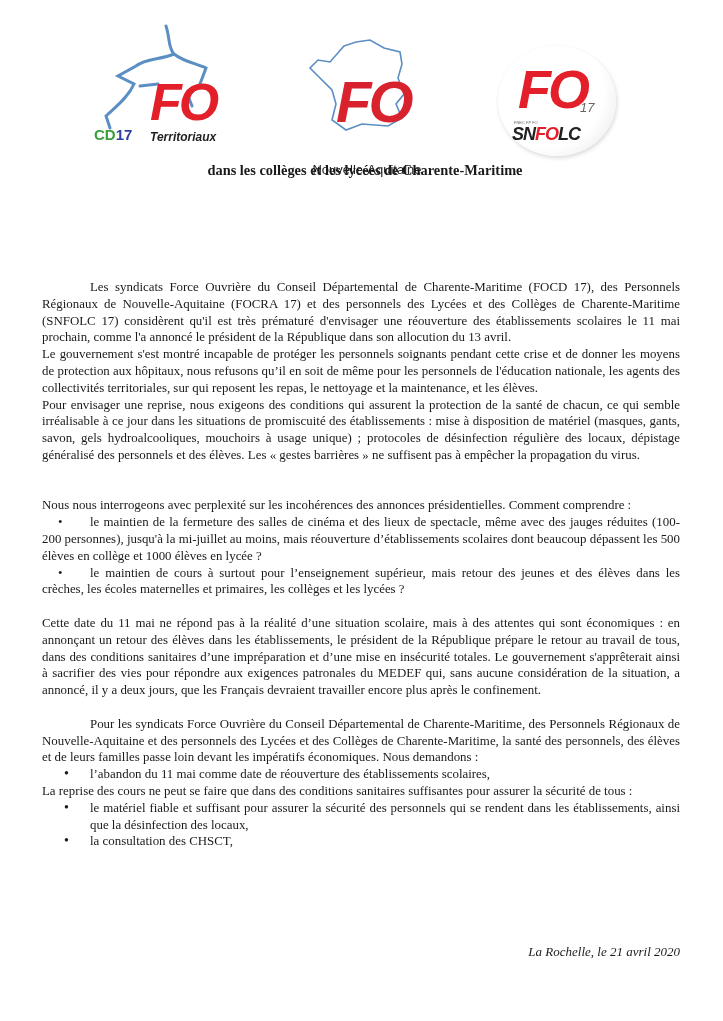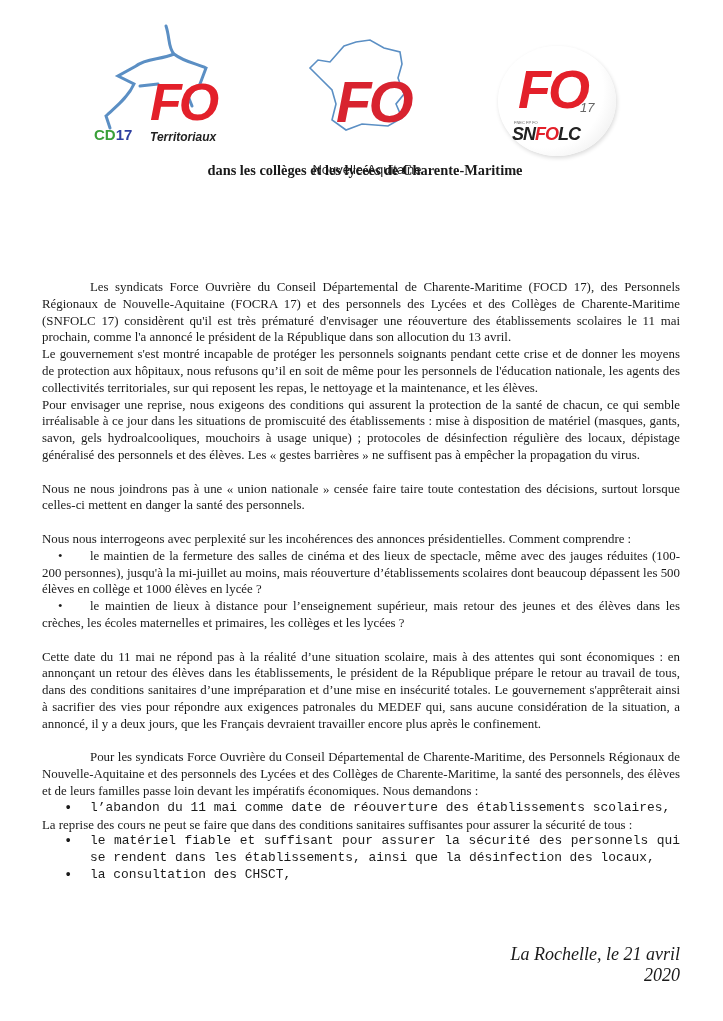--- a/index.html
+++ b/index.html
@@ -32,23 +32,23 @@
   .heading .h1 { font-weight:bold; font-size:14.4px; line-height:17px; font-family:"Liberation Serif", serif; }
   .heading .h2 { font-weight:bold; font-size:17.2px; line-height:20px; margin-top:1px; }
 
   .body-text { position:absolute; top:235px; left:42px; width:638px; font-size:12.9px; line-height:16.8px; text-align:justify;margin-top:44px; }
   .body-text p { margin:0; }
   .indent { text-indent:48px; }
   .gap { height:16.8px; }
   .bul1 { position:relative; padding-left:0; text-indent:0; }
   .bul1 .dot { display:inline-block; width:48px; padding-left:16px; box-sizing:border-box; }
   ul.bul2 { margin:0; padding:0 0 0 48px; list-style:none; }
-  ul.bul2 li { position:relative;font-family:Liberation Mono, monospace; }
+  ul.bul2 li { position:relative; }
   ul.bul2 li::before { content:"•"; position:absolute; left:-26px; font-size:14px; }
-  .signature { position:absolute; top:944px; left:480px; width:200px; text-align:right; font-style:italic; font-size:18px; }
+  .signature { position:absolute; top:944px; left:480px; width:200px; text-align:right; font-style:italic; font-size:13px; }
 </style>
 </head>
 <body>
 
 <div class="logos">
   <div class="logo logo-cd17">
     <svg width="140" height="130" style="position:absolute;left:0;top:0">
       <path d="M78 2 C82 14 80 24 86 30 C96 38 110 40 118 44 L112 60 L100 72 M86 30 C72 36 58 34 48 42 L30 52 L46 60 C40 74 26 84 18 92 L22 104 M70 60 L52 62 M100 72 L104 82" fill="none" stroke="#5b8fc4" stroke-width="3" stroke-linecap="round"></path>
     </svg>
     <div class="fo-text">FO</div>
@@ -75,25 +75,24 @@
 
 <div class="heading">
   <div class="h1">dans les collèges et les lycées de Charente-Maritime</div>
 </div>
 
 <div class="body-text">
   <p class="indent">Les syndicats Force Ouvrière du Conseil Départemental de Charente-Maritime (FOCD 17), des Personnels Régionaux de Nouvelle-Aquitaine (FOCRA 17) et des personnels des Lycées et des Collèges de Charente-Maritime (SNFOLC 17) considèrent qu'il est très prématuré d'envisager une réouverture des établissements scolaires le 11 mai prochain, comme l'a annoncé le président de la République dans son allocution du 13 avril.</p>
   <p>Le gouvernement s'est montré incapable de protéger les personnels soignants pendant cette crise et de donner les moyens de protection aux hôpitaux, nous refusons qu’il en soit de même pour les personnels de l'éducation nationale, les agents des collectivités territoriales, sur qui reposent les repas, le nettoyage et la maintenance, et les élèves.</p>
   <p>Pour envisager une reprise, nous exigeons des conditions qui assurent la protection de la santé de chacun, ce qui semble irréalisable à ce jour dans les situations de promiscuité des établissements : mise à disposition de matériel (masques, gants, savon, gels hydroalcooliques, mouchoirs à usage unique) ; protocoles de désinfection régulière des locaux, dépistage généralisé des personnels et des élèves. Les « gestes barrières » ne suffisent pas à empêcher la propagation du virus.</p>
   <div class="gap"></div>
-  <p>Nous ne nous joindrons pas à une « union nationale » censée faire taire toute contestation des décisions, surtout lorsque celles-ci mettent en danger la santé des personnels.</p>
   <div class="gap"></div>
   <p>Nous nous interrogeons avec perplexité sur les incohérences des annonces présidentielles. Comment comprendre :</p>
   <p class="bul1"><span class="dot">•</span><span>le maintien de la fermeture des salles de cinéma et des lieux de spectacle, même avec des jauges réduites (100-200 personnes), jusqu'à la mi-juillet au moins, mais réouverture d’établissements scolaires dont beaucoup dépassent les 500 élèves en collège et 1000 élèves en lycée ?</span></p>
-  <p class="bul1"><span class="dot">•</span><span>le maintien de lieux à distance pour l’enseignement supérieur, mais retour des jeunes et des élèves dans les crèches, les écoles maternelles et primaires, les collèges et les lycées ?</span></p>
+  <p class="bul1"><span class="dot">•</span><span>le maintien de cours à surtout pour l’enseignement supérieur, mais retour des jeunes et des élèves dans les crèches, les écoles maternelles et primaires, les collèges et les lycées ?</span></p>
   <div class="gap"></div>
   <p>Cette date du 11 mai ne répond pas à la réalité d’une situation scolaire, mais à des attentes qui sont économiques : en annonçant un retour des élèves dans les établissements, le président de la République prépare le retour au travail de tous, dans des conditions sanitaires d’une impréparation et d’une mise en insécurité totales. Le gouvernement s'apprêterait ainsi à sacrifier des vies pour répondre aux exigences patronales du MEDEF qui, sans aucune considération de la situation, a annoncé, il y a deux jours, que les Français devraient travailler encore plus après le confinement.</p>
   <div class="gap"></div>
   <p class="indent">Pour les syndicats Force Ouvrière du Conseil Départemental de Charente-Maritime, des Personnels Régionaux de Nouvelle-Aquitaine et des personnels des Lycées et des Collèges de Charente-Maritime, la santé des personnels, des élèves et de leurs familles passe loin devant les impératifs économiques. Nous demandons :</p>
   <ul class="bul2">
     <li>l’abandon du 11 mai comme date de réouverture des établissements scolaires,</li>
   </ul>
   <p>La reprise des cours ne peut se faire que dans des conditions sanitaires suffisantes pour assurer la sécurité de tous :</p>
   <ul class="bul2">
     <li>le matériel fiable et suffisant pour assurer la sécurité des personnels qui se rendent dans les établissements, ainsi que la désinfection des locaux,</li>

